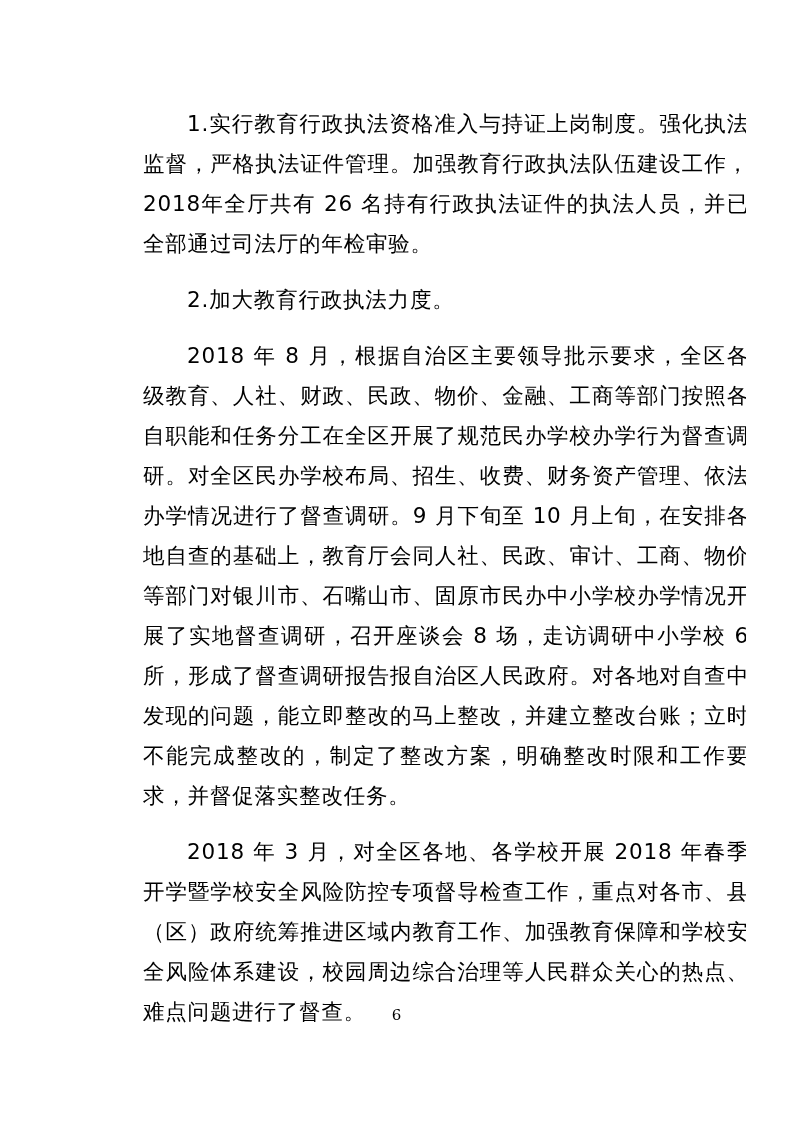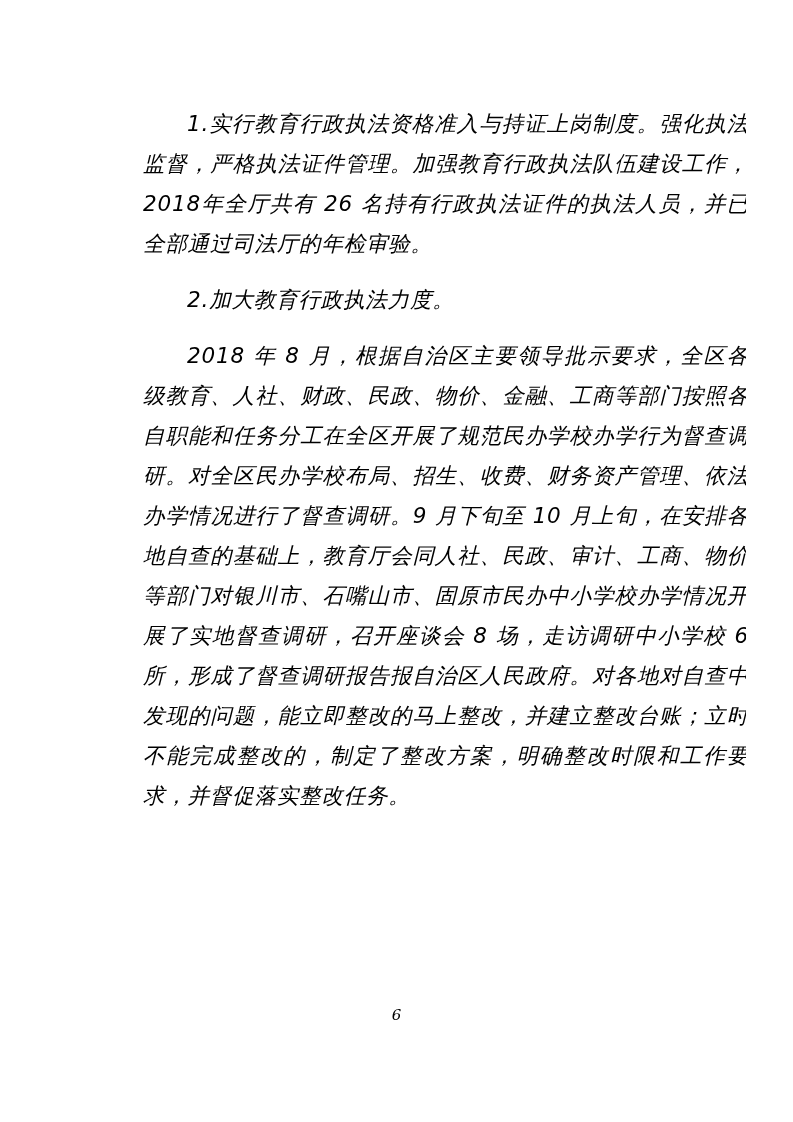--- a/index.html
+++ b/index.html
@@ -9,21 +9,20 @@
     background: #ffffff;
   }
   .page {
     position: relative;
     width: 699px;
     height: 1122px;
     background: #ffffff;
     margin: 0 auto;
     overflow: hidden;
     font-family: "DejaVu Sans", "Liberation Sans", sans-serif;
-    font-style: italic;
   }
   .doc-body {
     position: absolute;
     left: 96px;
     top: 104px;
     width: 606px;
   }
   .para {
     margin: 0 0 0 0;
     font-size: 21.5px;
@@ -60,19 +59,20 @@
 <div class="page">
 
   <div class="doc-body">
 
     <p class="para indent">1.实行教育行政执法资格准入与持证上岗制度。强化执法监督，严格执法证件管理。加强教育行政执法队伍建设工作，2018年全厅共有 26 名持有行政执法证件的执法人员，并已全部通过司法厅的年检审验。</p>
 
     <p class="para indent">2.加大教育行政执法力度。</p>
 
     <p class="para indent">2018 年 8 月，根据自治区主要领导批示要求，全区各级教育、人社、财政、民政、物价、金融、工商等部门按照各自职能和任务分工在全区开展了规范民办学校办学行为督查调研。对全区民办学校布局、招生、收费、财务资产管理、依法办学情况进行了督查调研。9 月下旬至 10 月上旬，在安排各地自查的基础上，教育厅会同人社、民政、审计、工商、物价等部门对银川市、石嘴山市、固原市民办中小学校办学情况开展了实地督查调研，召开座谈会 8 场，走访调研中小学校 6 所，形成了督查调研报告报自治区人民政府。对各地对自查中发现的问题，能立即整改的马上整改，并建立整改台账；立时不能完成整改的，制定了整改方案，明确整改时限和工作要求，并督促落实整改任务。</p>
 
+    <p class="para indent">2018 年 3 月，对全区各地、各学校开展 2018 年春季开学暨学校安全风险防控专项督导检查工作，重点对各市、县（区）政府统筹推进区域内教育工作、加强教育保障和学校安全风险体系建设，校园周边综合治理等人民群众关心的热点、难点问题进行了督查。</p>
 
 
   </div>
 
   <div class="page-number">6</div>
 
 </div>
 
 </body></html>

